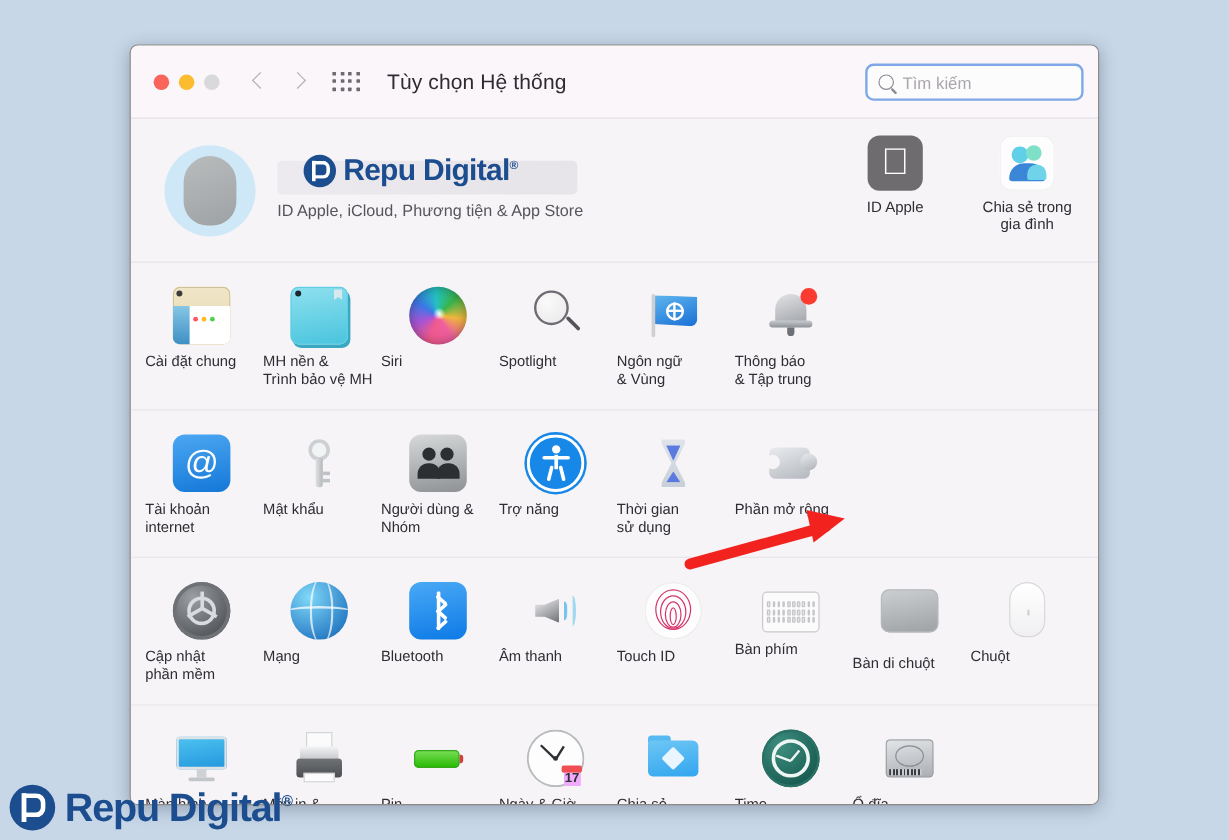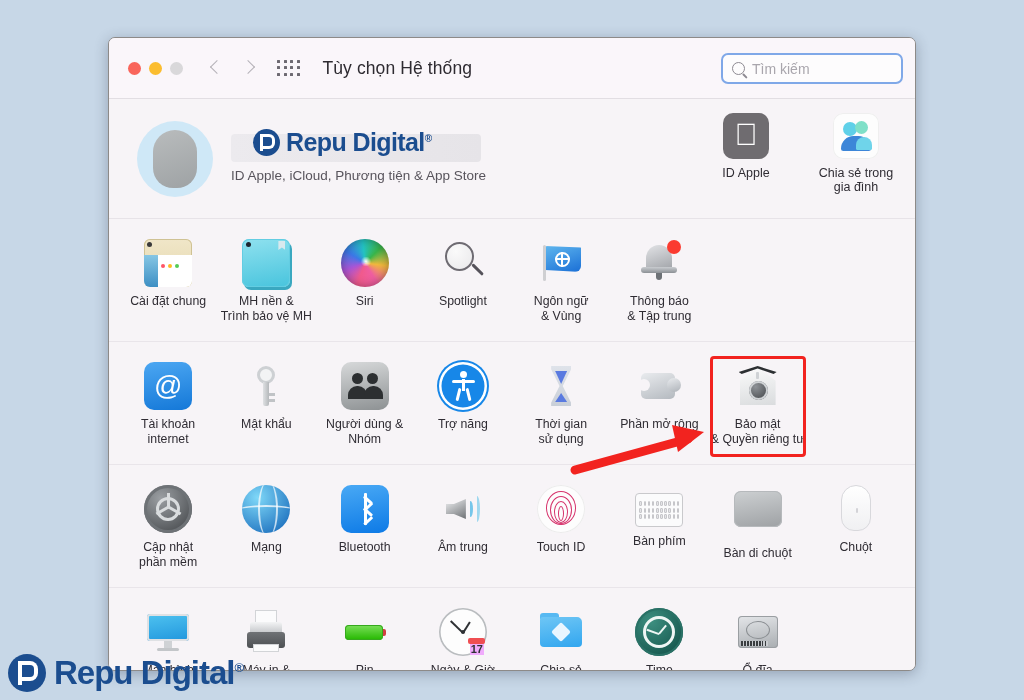--- a/index.html
+++ b/index.html
@@ -161,21 +161,20 @@
   .pane { background: #f7f4f7; }
   .group { padding: 14px 0 6px; }
   .group + .group { border-top: 1px solid #e9e5ea; }
   .row {
     display: grid;
     grid-template-columns: repeat(8, 1fr);
     padding: 0 10px;
   }
   .cell {
     position: relative;
-    text-align: center;
     padding: 6px 2px 12px;
     cursor: default;
   }
   .cell .icon {
     width: 48px; height: 48px;
     margin: 0 auto 7px;
     position: relative;
   }
   .cell .label {
     font-size: 12.3px; line-height: 14.5px; color: #2f2c33;
@@ -532,30 +531,20 @@
 sử dụng</div>
           </div>
           <div class="cell">
             <div class="icon i-ext">
               <span class="p"></span>
                 <span class="knob"></span>
                 <span class="hole"></span>
             </div>
             <div class="label">Phần mở rộng</div>
           </div>
-          <div class="cell highlight">
-            <div class="icon i-security">
-              <span class="house"></span>
-                <span class="roof"></span>
-                <span class="vent"></span>
-                <span class="dial"></span>
-            </div>
-            <div class="label">Bảo mật
-&amp; Quyền riêng tư</div>
-          </div>
           <div class="cell"></div>
         </div>
       </div>
 
       <div class="group">
         <div class="row">
           <div class="cell">
             <div class="icon i-update">
               <span class="g"></span>
                 <span class="s1"></span>
@@ -580,21 +569,21 @@
               </span>
             </div>
             <div class="label">Bluetooth</div>
           </div>
           <div class="cell">
             <div class="icon i-sound">
               <span class="spk"></span>
                 <span class="w1"></span>
                 <span class="w2"></span>
             </div>
-            <div class="label">Âm trung</div>
+            <div class="label">Âm thanh</div>
           </div>
           <div class="cell">
             <div class="icon i-touchid">
               <span class="r" style="left:9px;top:6px;width:30px;height:34px"></span>
               <span class="r" style="left:13px;top:11px;width:22px;height:28px"></span>
               <span class="r" style="left:17px;top:16px;width:14px;height:22px"></span>
               <span class="r" style="left:21px;top:21px;width:6px;height:15px"></span>
             </div>
             <div class="label">Touch ID</div>
           </div>

